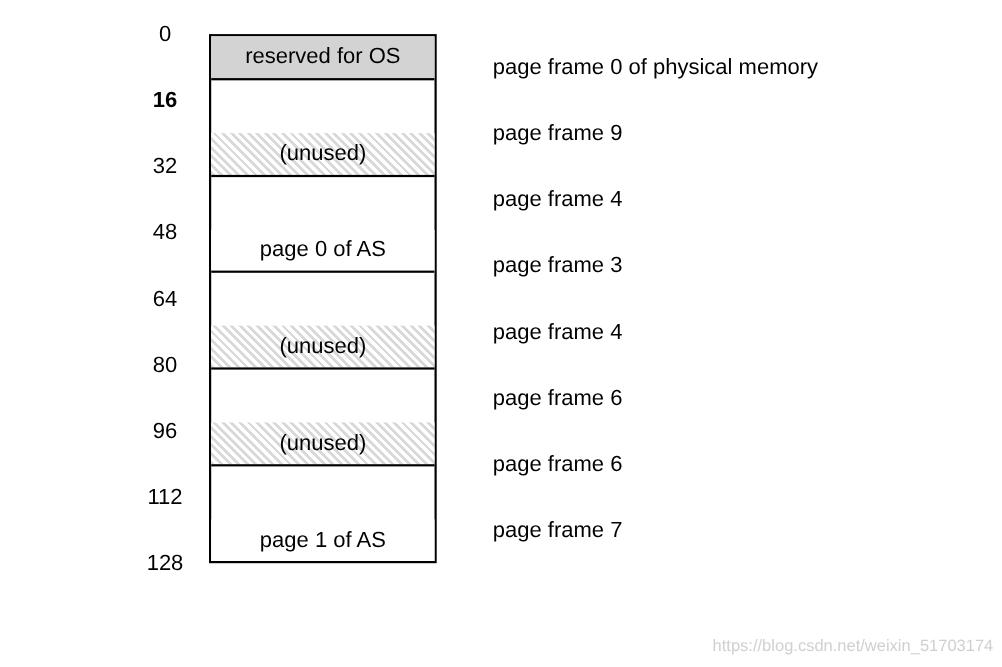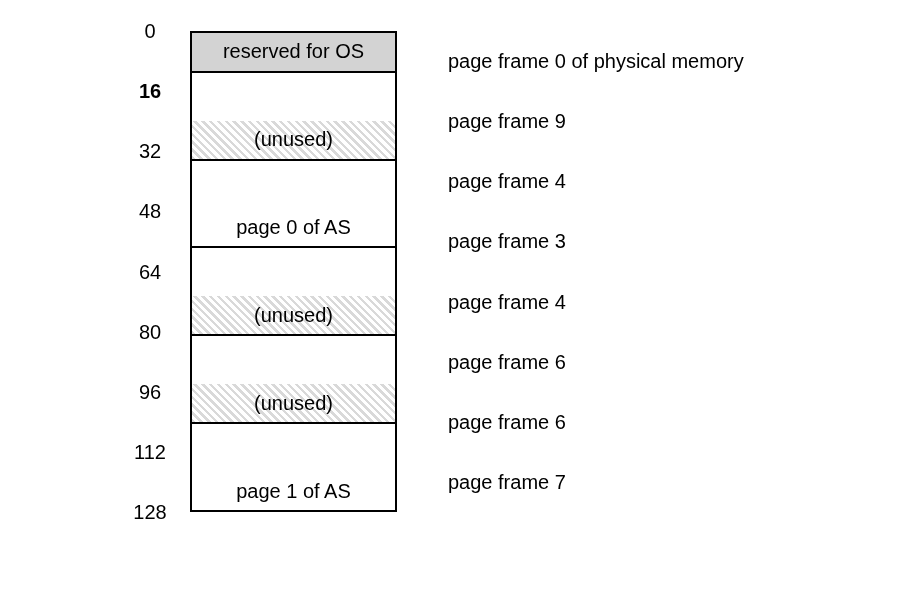--- a/index.html
+++ b/index.html
@@ -71,14 +71,15 @@
       <div class="right-label" style="top: 110.125px;">page frame 9</div>
       <div class="right-label" style="top: 170.25px;">page frame 4</div>
       <div class="right-label" style="top: 230.375px;">page frame 3</div>
       <div class="right-label" style="top: 290.5px;">page frame 4</div>
       <div class="right-label" style="top: 350.625px;">page frame 6</div>
       <div class="right-label" style="top: 410.75px;">page frame 6</div>
       <div class="right-label" style="top: 470.875px;">page frame 7</div>
     </div>
 
 
+  <div class="watermark">https://blog.csdn.net/weixin_51703174</div>
 
 </div>
 
 </body></html>

